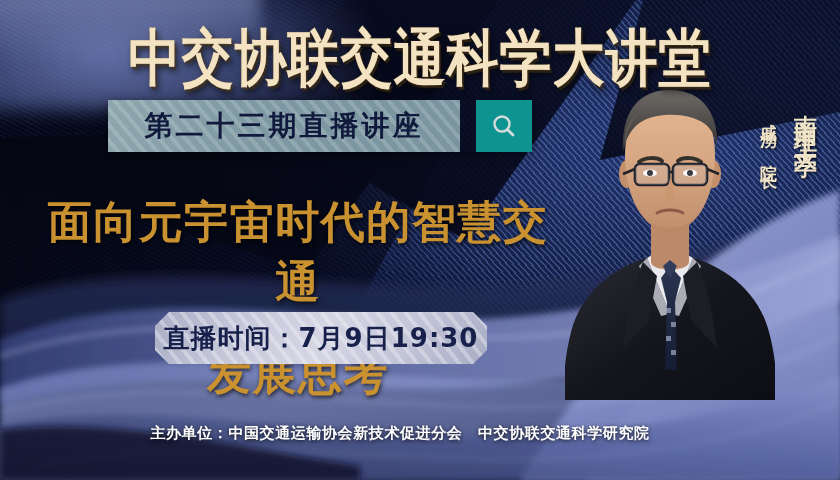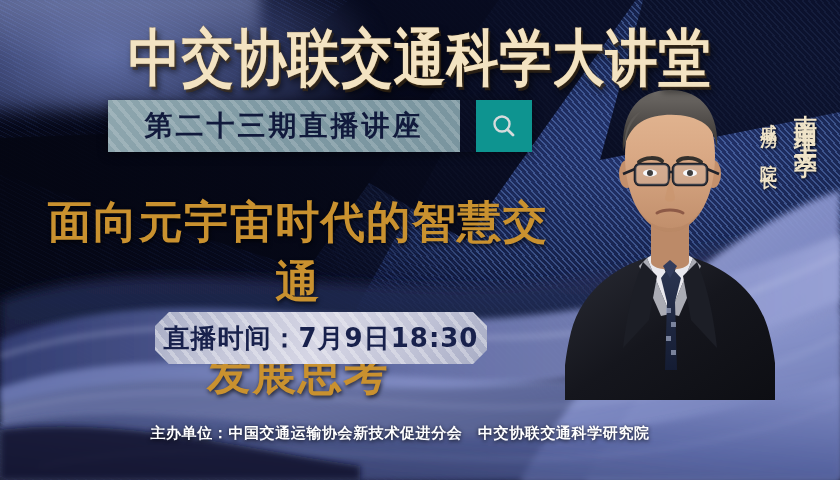--- a/index.html
+++ b/index.html
@@ -383,21 +383,21 @@
       </svg>
     </div>
   </div>
 
   <div class="lecture-title">
     <span class="l1">面向元宇宙时代的智慧交通</span>
     <span class="l2">发展思考</span>
   </div>
 
   <div class="time-banner">
-    <span class="time-text">直播时间：7月9日18:30</span>
+    <span class="time-text">直播时间：7月9日19:30</span>
   </div>
 
   <div class="speaker-block">
     <span class="v-text v-name">戚湧 院长</span>
     <span class="v-text v-univ">南京理工大学</span>
   </div>
 
   <div class="footer">主办单位：中国交通运输协会新技术促进分会　中交协联交通科学研究院</div>
 
 </div>

